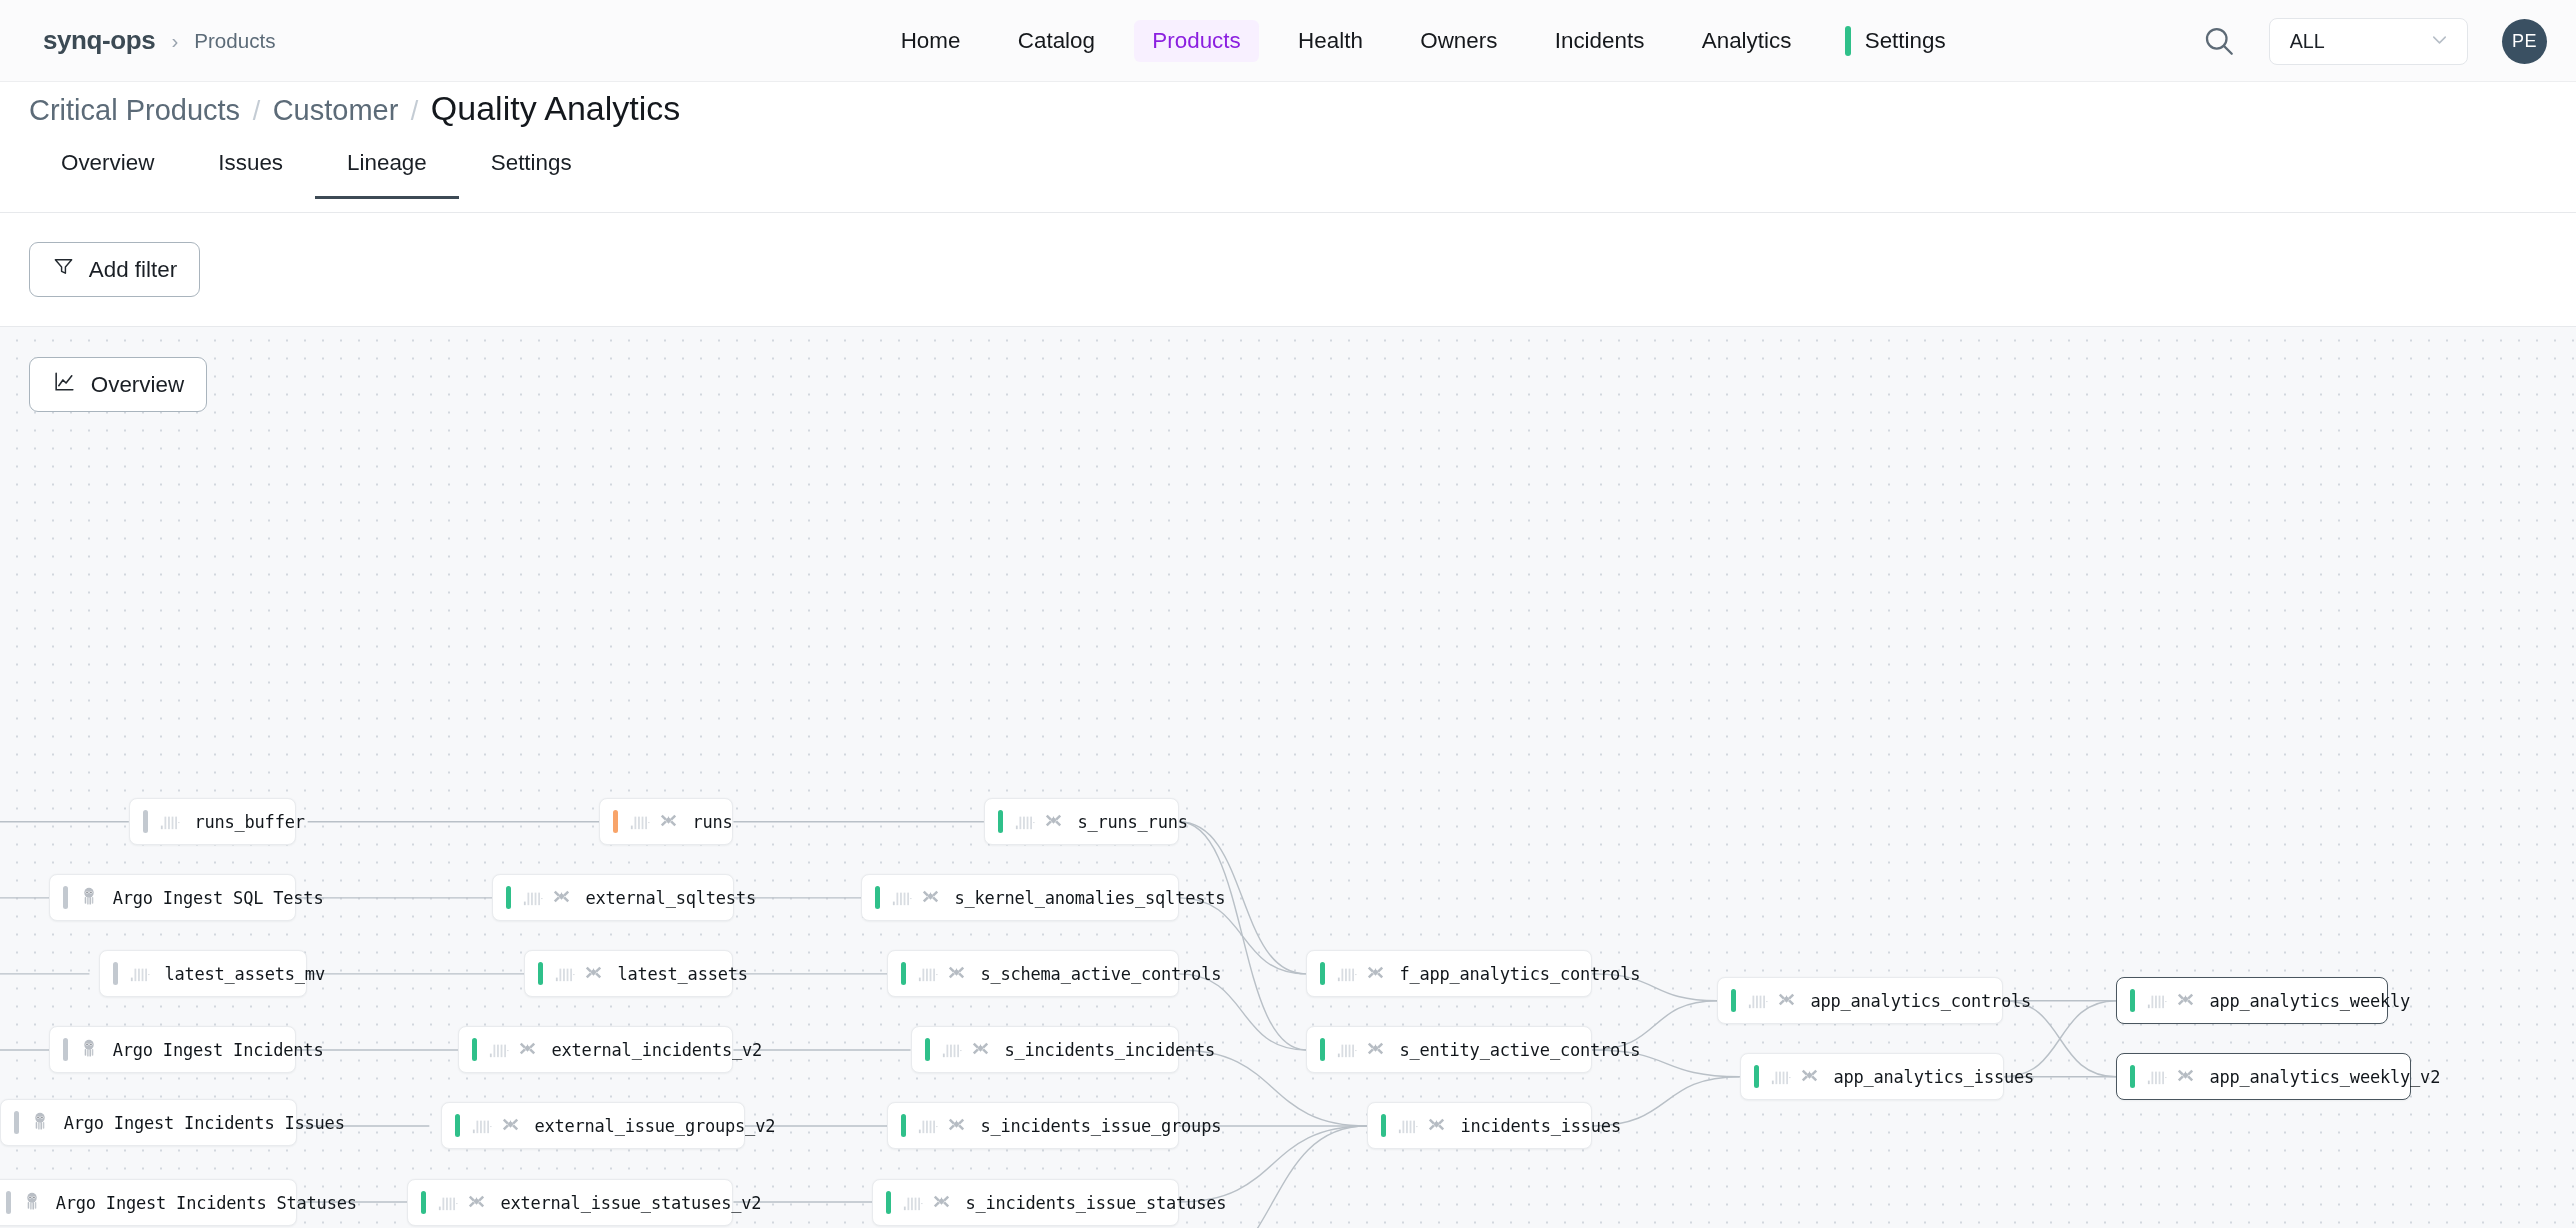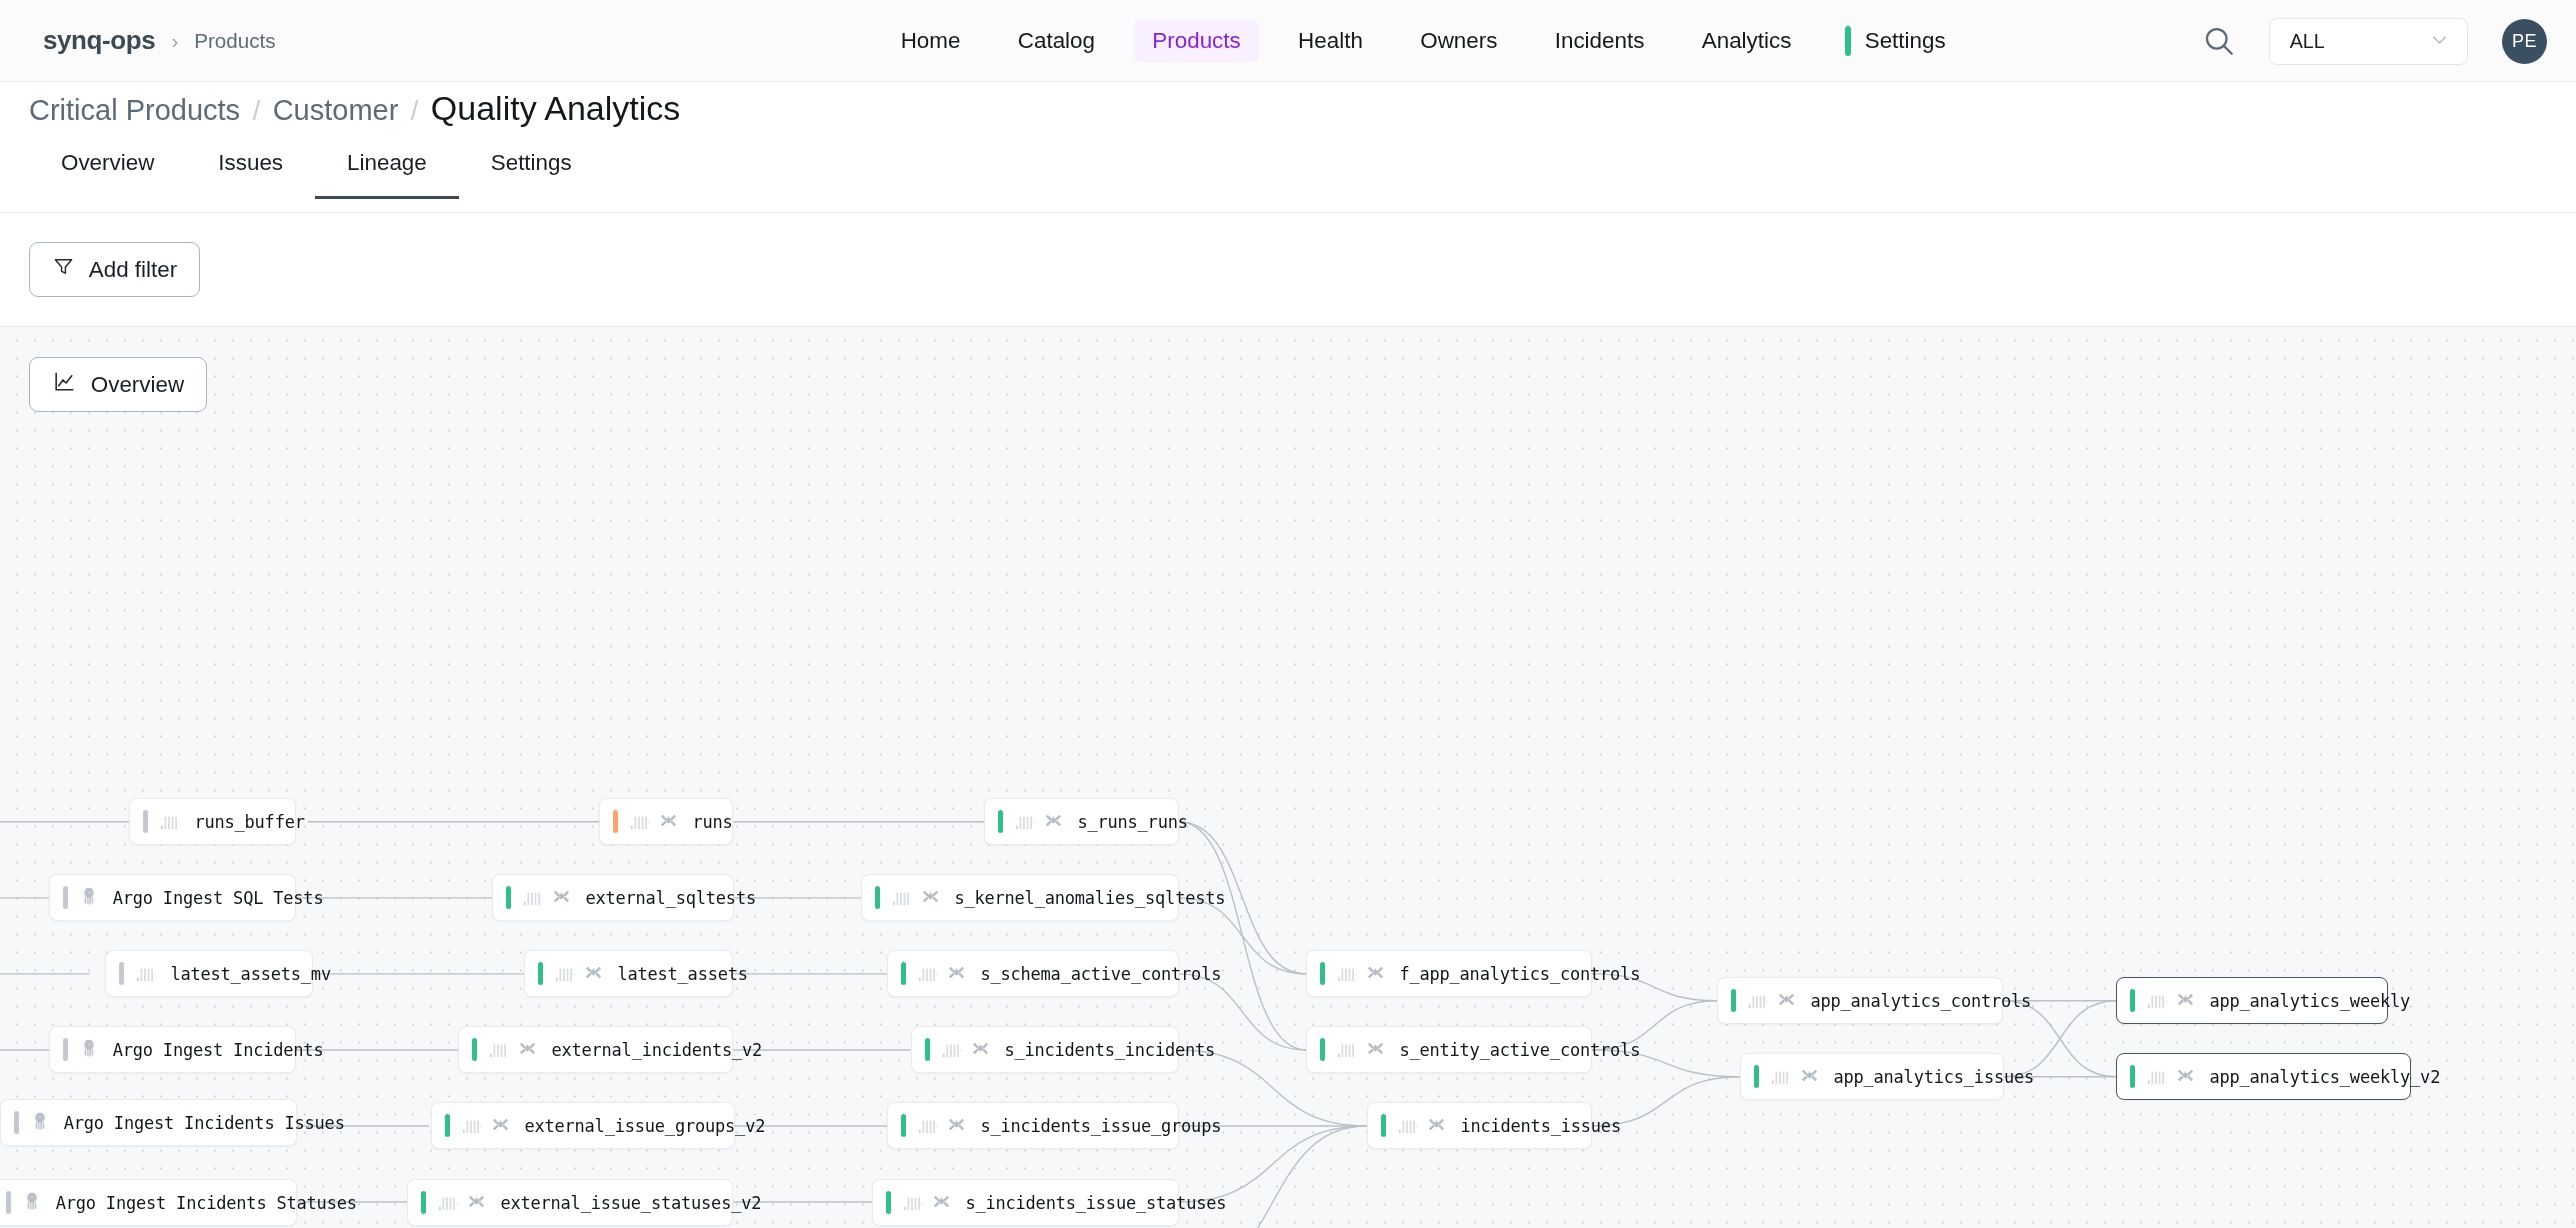--- a/index.html
+++ b/index.html
@@ -294,21 +294,21 @@
             <circle cx="12.2" cy="7" r="1.5" fill="#ffffff"></circle>
             <circle cx="7.8" cy="7" r="0.8" fill="#4a5059"></circle>
             <circle cx="12.2" cy="7" r="0.8" fill="#4a5059"></circle>
             <rect x="5.2" y="12.2" width="1.7" height="7.5" rx="0.8" fill="#b9bec5"></rect>
             <rect x="7.9" y="12.2" width="1.7" height="8.6" rx="0.8" fill="#c4c9cf"></rect>
             <rect x="10.5" y="12.2" width="1.7" height="8.6" rx="0.8" fill="#b9bec5"></rect>
             <rect x="13.1" y="12.2" width="1.7" height="7.5" rx="0.8" fill="#c4c9cf"></rect>
           </svg></span>
         <span class="node-label">Argo Ingest SQL Tests</span>
       </div>
-      <div class="node" style="left: 105px; top: 623px; width: 208px;">
+      <div class="node" style="left: 99px; top: 623px; width: 208px;">
         <span class="node-status st-gray"></span>
         <span class="ico-bars">
           <svg width="19.7" height="18" viewBox="0 0 22 20">
             <rect x="1" y="14" width="2" height="4" fill="#cfd4da"></rect>
             <rect x="5" y="4" width="2" height="14" fill="#d9dde2"></rect>
             <rect x="9" y="4" width="2" height="14" fill="#d9dde2"></rect>
             <rect x="13" y="4" width="2" height="14" fill="#d9dde2"></rect>
             <rect x="17" y="4" width="2" height="14" fill="#d9dde2"></rect>
             <rect x="20.5" y="10" width="1.2" height="1.2" fill="#cfd4da"></rect>
           </svg>
@@ -441,21 +441,21 @@
         <span class="ico-dbt"><svg width="19" height="19" viewBox="0 0 24 24">
             <path d="M12 2.4 c0.9 2.9 2.1 4.3 4.5 5.1 -2.4 0.8 -3.6 2.2 -4.5 5.1 -0.9 -2.9 -2.1 -4.3 -4.5 -5.1 2.4 -0.8 3.6 -2.2 4.5 -5.1 z" fill="#b6bcc3" transform="translate(0,4)"></path>
             <circle cx="12" cy="12" r="3.1" fill="#b6bcc3"></circle>
             <path d="M4.6 4.6 l5.2 5.2 -2.2 2.2 -5.2 -5.2 z" fill="#b6bcc3"></path>
             <path d="M19.4 4.6 l-5.2 5.2 2.2 2.2 5.2 -5.2 z" fill="#b6bcc3"></path>
             <path d="M4.6 19.4 l5.2 -5.2 -2.2 -2.2 -5.2 5.2 z" fill="#b6bcc3"></path>
             <path d="M19.4 19.4 l-5.2 -5.2 2.2 -2.2 5.2 5.2 z" fill="#b6bcc3"></path>
           </svg></span>
         <span class="node-label">external_incidents_v2</span>
       </div>
-      <div class="node" style="left: 431px; top: 775px; width: 304px;">
+      <div class="node" style="left: 441px; top: 775px; width: 304px;">
         <span class="node-status st-green"></span>
         <span class="ico-bars">
           <svg width="19.7" height="18" viewBox="0 0 22 20">
             <rect x="1" y="14" width="2" height="4" fill="#cfd4da"></rect>
             <rect x="5" y="4" width="2" height="14" fill="#d9dde2"></rect>
             <rect x="9" y="4" width="2" height="14" fill="#d9dde2"></rect>
             <rect x="13" y="4" width="2" height="14" fill="#d9dde2"></rect>
             <rect x="17" y="4" width="2" height="14" fill="#d9dde2"></rect>
             <rect x="20.5" y="10" width="1.2" height="1.2" fill="#cfd4da"></rect>
           </svg>

